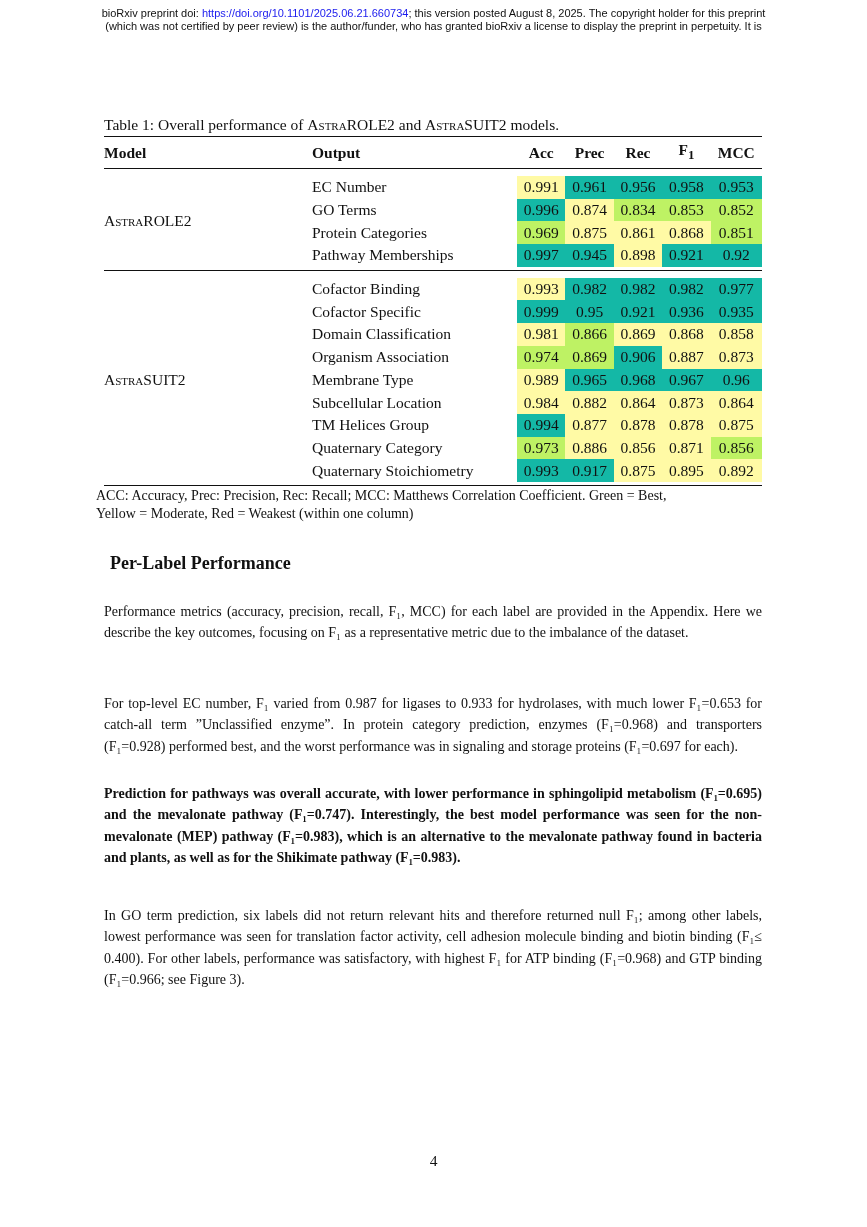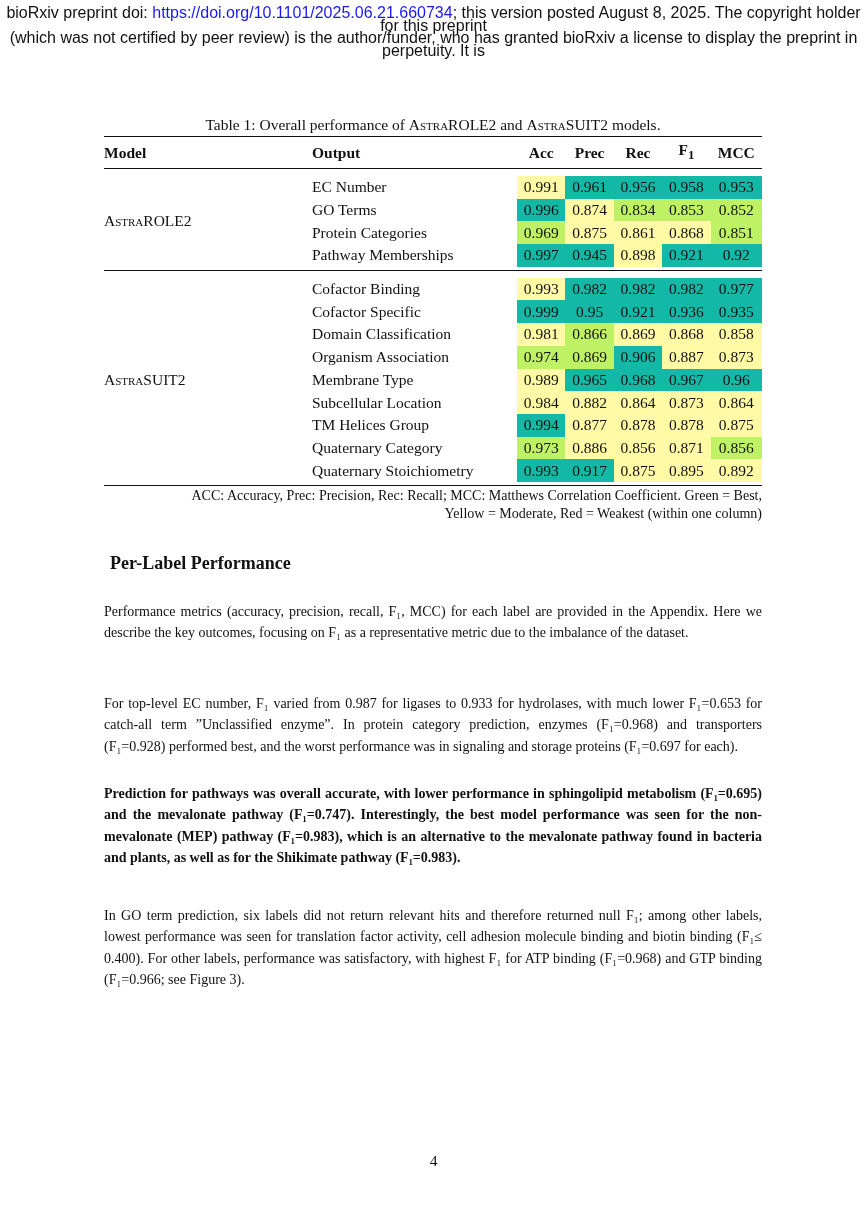--- a/index.html
+++ b/index.html
@@ -1,41 +1,41 @@
 <!DOCTYPE html>
 <html><head>
 <meta charset="utf-8">
 <style>
   html, body { margin: 0; padding: 0; background: #ffffff; }
   body { width: 867px; height: 1227px; position: relative; overflow: hidden; font-family: "Liberation Serif", "DejaVu Serif", serif; color: #111; }
 
-  .header { position: absolute; top: 7px; left: 0; width: 867px; text-align: center; font-family: "Liberation Sans", "DejaVu Sans", sans-serif; font-size: 16px; line-height: 12.5px; color: #111; }
+  .header { position: absolute; top: 7px; left: 0; width: 867px; text-align: center; font-family: "Liberation Sans", "DejaVu Sans", sans-serif; font-size: 11px; line-height: 12.5px; color: #111; }
   .header a { color: #1a1aee; text-decoration: none; }
 
-  .caption { position: absolute; top: 116px; left: 104px; width: 658px; text-align: center; font-size: 15.5px; }
+  .caption { position: absolute; top: 116px; left: 104px; width: 658px; text-align: left; font-size: 15.5px; }
   .sc { font-variant: small-caps; }
 
   .tbl-wrap { position: absolute; top: 136px; left: 104px; width: 658px; }
   .rule-thick { border-top: 1.6px solid #111; }
 
   table { border-collapse: collapse; width: 658px; font-size: 15.5px; }
   th { font-weight: bold; text-align: left; padding: 0; height: 31px; vertical-align: middle; }
   th.num { text-align: center; margin-top: 39px; }
   td { padding: 0; height: 22.7px; vertical-align: middle; }
   td.model { width: 208px; }
   td.out { width: 205px; }
   td.v { text-align: center; }
   .c-green { background: #14b8a6; margin-top: 40px; }
   .c-yellow { background: #fffaa5; }
   .c-red { background: #bef264; }
   .spacer td { height: 7px; }
   tr.sep td { height: 0; border-top: 1px solid #111; padding: 0; }
   tr.sep2 td { height: 0; border-top: 1.6px solid #111; }
 
-  .note { position: absolute; top: 487px; left: 104px; width: 658px; text-align: right; font-size: 14px; line-height: 18px; }
+  .note { position: absolute; top: 487px; left: 96px; width: 658px; text-align: left; font-size: 14px; line-height: 18px; }
 
   h2 { position: absolute; top: 547px; left: 104px; margin: 6px; font-size: 18px; font-weight: bold; }
 
   .para { position: absolute; left: 104px; width: 658px; margin: 0; font-size: 14px; line-height: 21.3px; text-align: justify; }
   .p1 { top: 601px; }
   .p2 { top: 693px; }
   .p3 { top: 783px; font-weight: bold; }
   .p4 { top: 905px; }
 
   .pagenum { position: absolute; top: 1152px; left: 0; width: 867px; text-align: center; font-size: 15.5px; }

